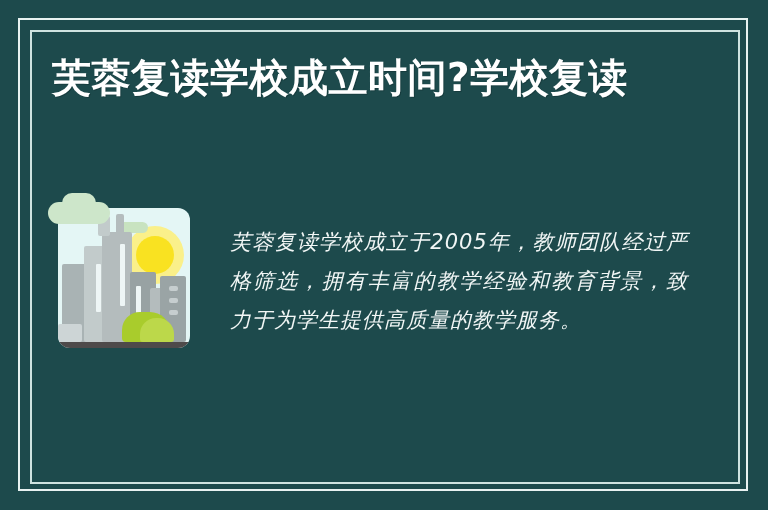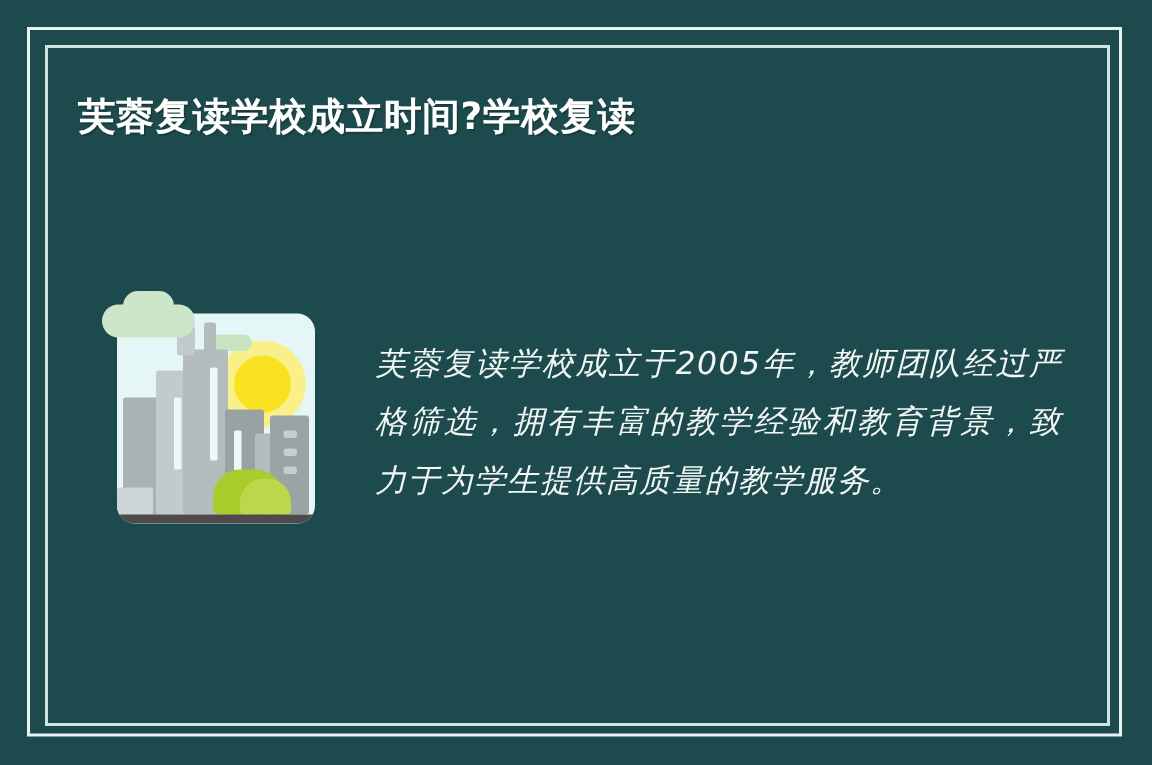--- a/index.html
+++ b/index.html
@@ -28,36 +28,36 @@
     box-sizing:border-box;
     pointer-events:none;
   }
 
   
   .headline{
     position:absolute;
     left:52px;top:52px;
     width:640px;
     color:#ffffff;
-    font-size:25px;
+    font-size:39px;
     font-weight:bold;
     line-height:52px;
     letter-spacing:0.5px;
     font-family:"DejaVu Sans","Liberation Sans",sans-serif;
     text-shadow:1px 1px 0 rgba(0,0,0,.18);
   }
   .headline .hl-line{display:block;white-space:nowrap;}
 
   
   .content{
     position:absolute;
-    left:68px;top:200px;
+    left:48px;top:200px;
     width:640px;
     display:flex;
-    align-items:flex-end;
+    align-items:flex-start;
   }
 
   
   .illus{
     position:relative;
     width:152px;
     height:160px;
     flex:0 0 152px;
   }
   .ill-card{

